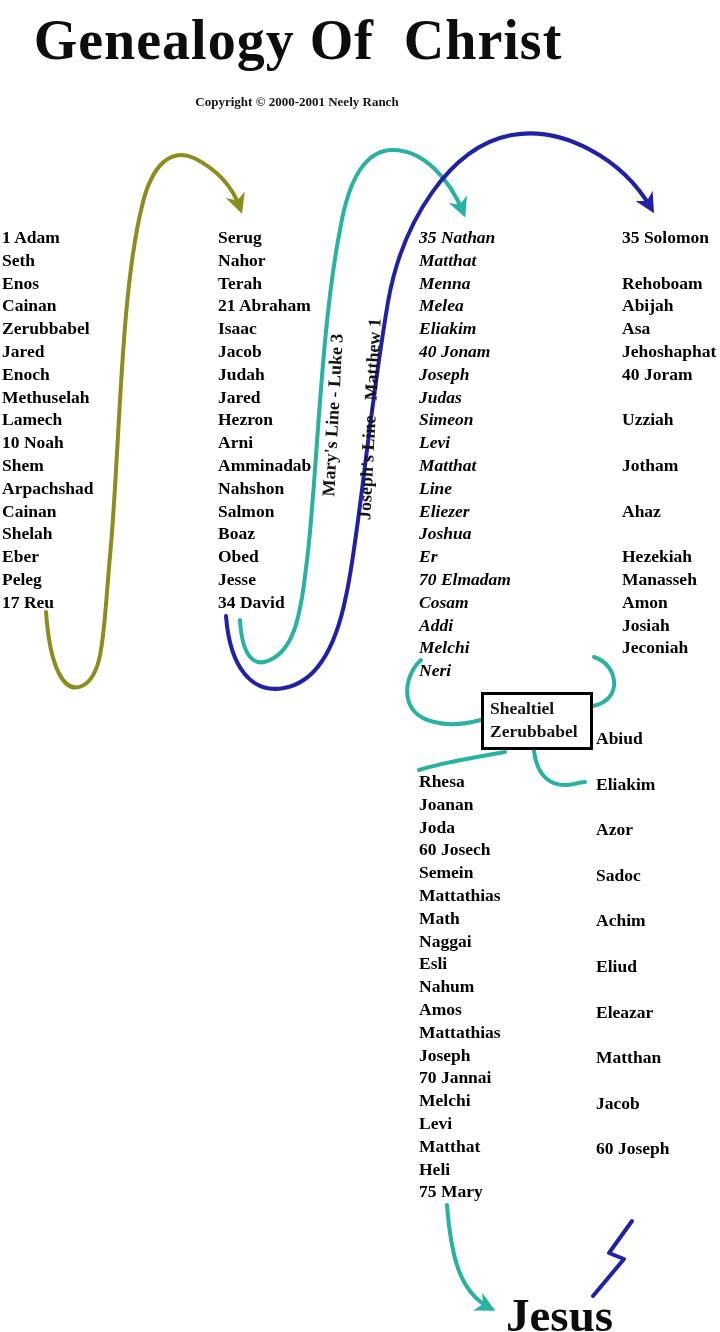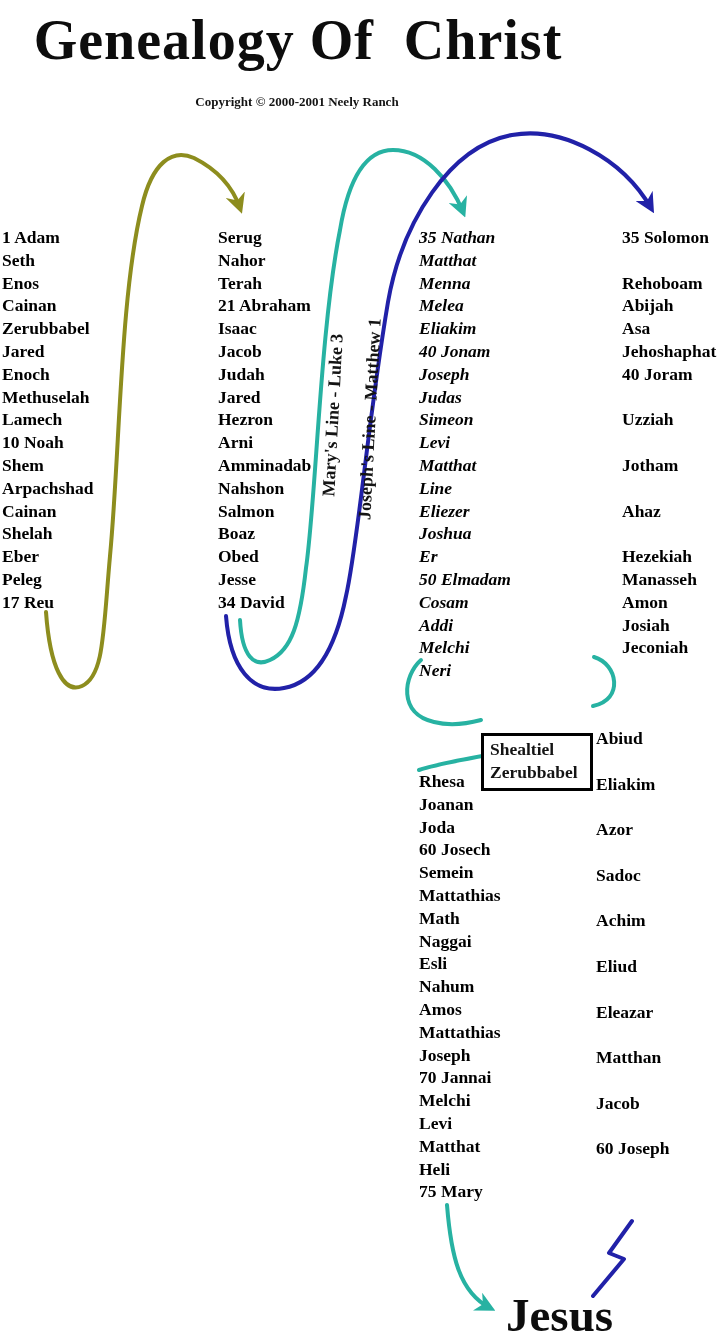--- a/index.html
+++ b/index.html
@@ -26,21 +26,21 @@
   .col-solomon{left:602px;top:226px;margin-left:20px;}
   .col-rhesa{left:419px;top:770px;}
   .col-abiud{left:596px;top:727px;}
   .rot-label{
     position:absolute;font-size:18px;font-weight:bold;white-space:nowrap;
     transform:translate(-50%,-50%) rotate(-87deg);color:#141414;
   }
   .rot-mary{left:333px;top:415px;}
   .rot-joseph{left:370px;top:419px;}
   .shealtiel-box{
-    position:absolute;left:481px;top:733px;width:100px;height:50px;
+    position:absolute;left:481px;top:692px;width:100px;height:50px;
     border:3px solid #000;background:#fff;padding:2px 0 0 6px;
     font-size:17.5px;font-weight:bold;line-height:23px;white-space:nowrap;
   }
   .jesus{
     position:absolute;left:506px;top:1288px;font-size:47px;font-weight:bold;
     color:#0d0d0d;
   }
   svg.connectors{position:absolute;left:0;top:0;pointer-events:none;}
   .stroke-olive{stroke:#8d8d1e;}
   .stroke-cyan{stroke:#27b2a2;}
@@ -142,21 +142,21 @@
       <div>40 Jonam</div>
       <div>Joseph</div>
       <div>Judas</div>
       <div>Simeon</div>
       <div>Levi</div>
       <div>Matthat</div>
       <div>Line</div>
       <div>Eliezer</div>
       <div>Joshua</div>
       <div>Er</div>
-      <div>50 Elmadam</div>
+      <div>70 Elmadam</div>
       <div>Cosam</div>
       <div>Addi</div>
       <div>Melchi</div>
       <div>Neri</div>
     </div>
 
   <div class="col col-solomon">
       <div>35 Solomon</div>
       <div>&nbsp;</div>
       <div>Rehoboam</div>

